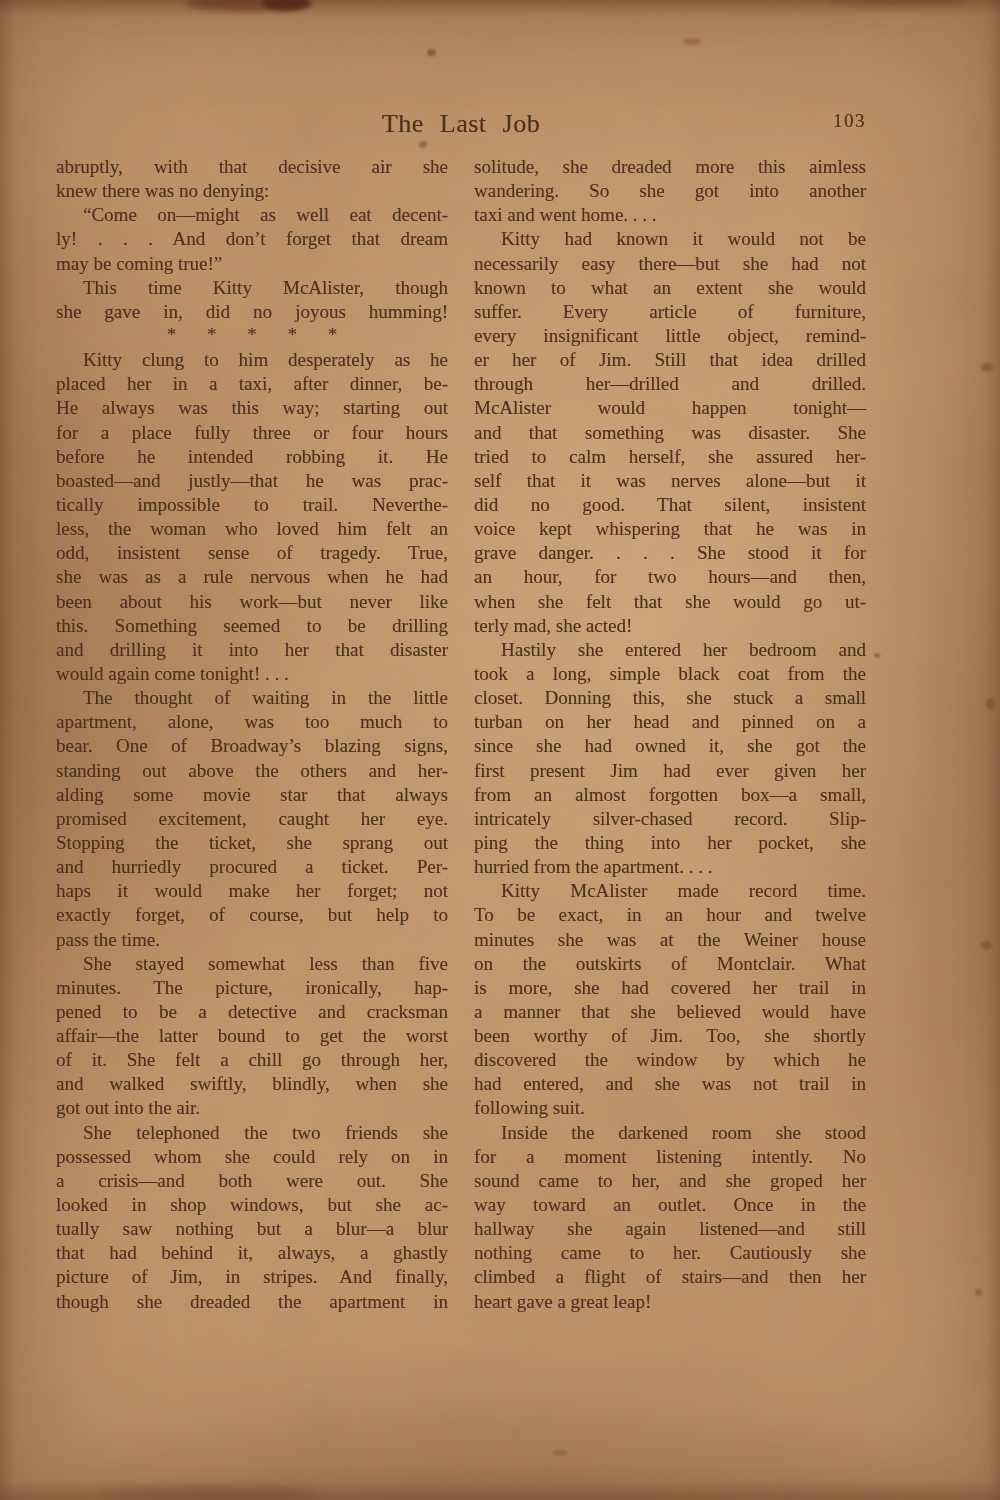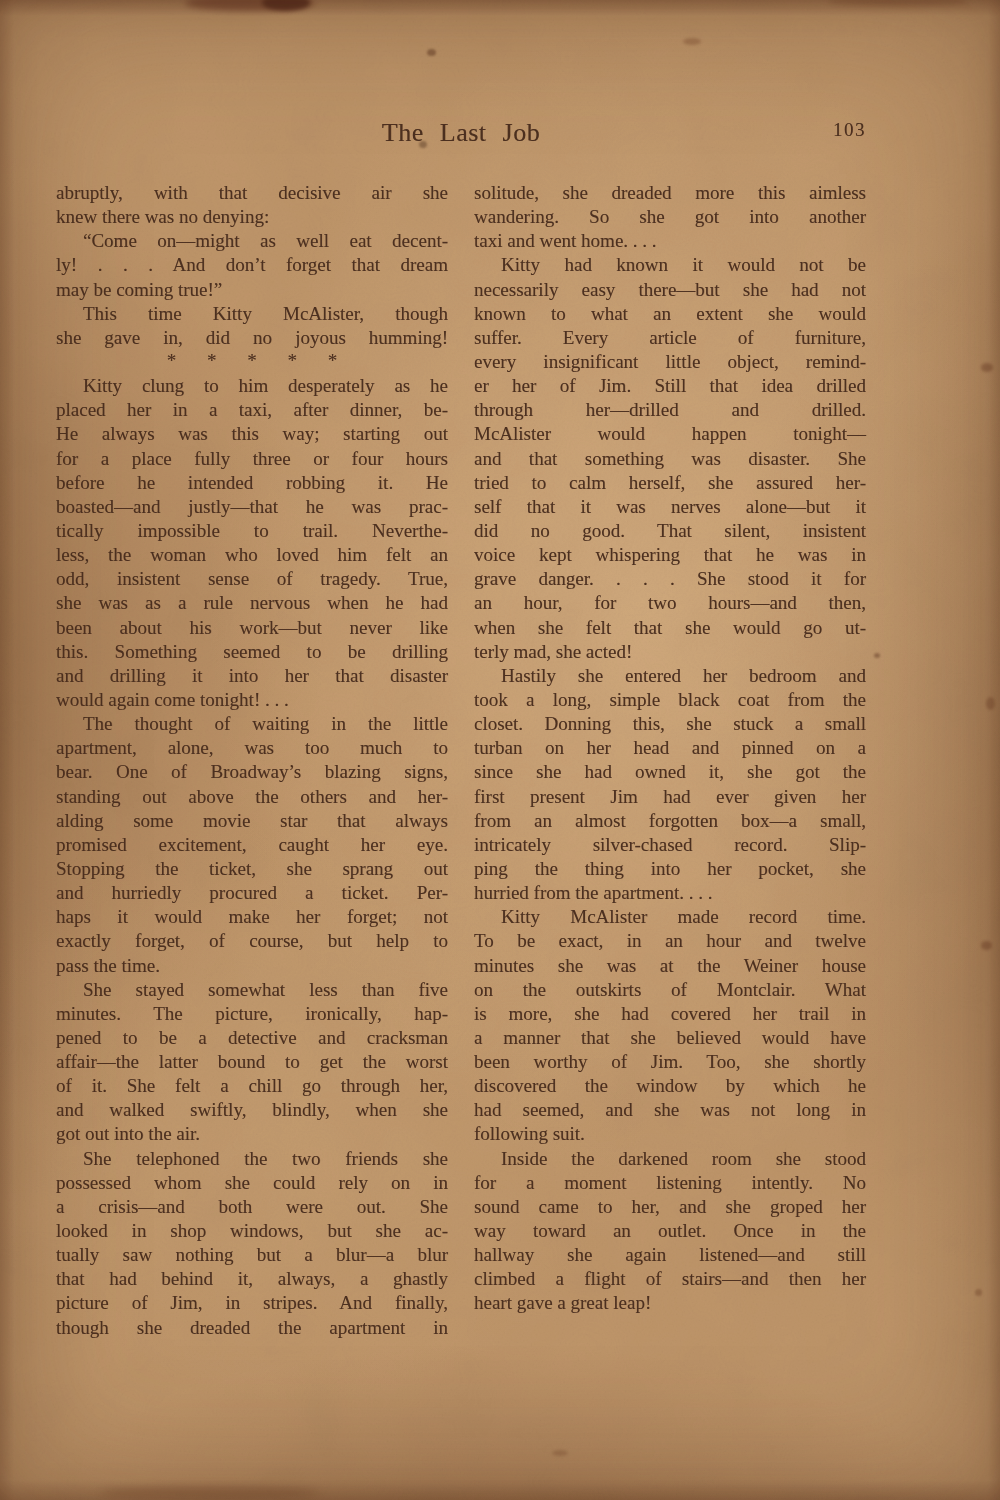--- a/index.html
+++ b/index.html
@@ -41,36 +41,36 @@
   .st5  { left:683px; top:38px;  width:18px;  height:7px;  background:#7c4c30; opacity:.40; filter:blur(1.5px); }
   .st6  { left:419px; top:141px; width:8px;   height:7px;  background:#553722; opacity:.45; filter:blur(1px); }
   .st7  { left:981px; top:363px; width:12px;  height:9px;  background:#6b3d26; opacity:.45; filter:blur(1.5px); }
   .st8  { left:986px; top:697px; width:9px;   height:13px; background:#6b3d26; opacity:.40; filter:blur(1.5px); }
   .st9  { left:981px; top:941px; width:11px;  height:9px;  background:#6b3d26; opacity:.45; filter:blur(1.5px); }
   .st10 { left:874px; top:653px; width:6px;   height:5px;  background:#5a3520; opacity:.45; filter:blur(1px); }
   .st11 { left:975px; top:1289px;width:7px;   height:7px;  background:#6b3d26; opacity:.35; filter:blur(1px); }
   .st12 { left:100px; top:1486px;width:220px; height:14px; background:#6e4028; opacity:.30; filter:blur(4px); }
   .st13 { left:552px; top:1450px;width:16px;  height:6px;  background:#6e4028; opacity:.30; filter:blur(1.5px); }
 
-  .header { position:absolute; top:115px; left:56px; width:810px; height:40px; }
+  .header { position:absolute; top:106px; left:56px; width:810px; height:40px; }
   .title {
     text-align:center; font-size:26px; line-height:36px;
     word-spacing:9px; letter-spacing:0.5px;
     text-shadow: 0.3px 0.3px 0 rgba(70,42,26,0.4);
   }
   .pagenum {
     position:absolute; right:0; top:4px; font-size:19px; letter-spacing:1.5px;
     text-shadow: 0.3px 0.3px 0 rgba(70,42,26,0.4);
   }
 
   .columns {
     position:absolute; top:155px; left:56px; width:810px;
     display:flex; gap:26px;
   }
-  .column { width:392px;margin-top:26px; }
+  .column { width:392px; }
 
   .para { margin:0; }
   .line {
     height:24.15px; line-height:24.15px; font-size:19px;
     text-align:left; white-space:normal;
     text-shadow: 0.3px 0.3px 0 rgba(70,42,26,0.33);
   }
   .line.j { text-align:justify; text-align-last:justify; text-justify:inter-word; }
   .line.ind { text-indent:27px; }
   .sep {
@@ -221,29 +221,30 @@
         </div>
         <div class="para">
           <div class="line j ind">Kitty McAlister made record time.</div>
           <div class="line j">To be exact, in an hour and twelve</div>
           <div class="line j">minutes she was at the Weiner house</div>
           <div class="line j">on the outskirts of Montclair. What</div>
           <div class="line j">is more, she had covered her trail in</div>
           <div class="line j">a manner that she believed would have</div>
           <div class="line j">been worthy of Jim. Too, she shortly</div>
           <div class="line j">discovered the window by which he</div>
-          <div class="line j">had seemed, and she was not long in</div>
+          <div class="line j">had entered, and she was not trail in</div>
           <div class="line">following suit.</div>
         </div>
         <div class="para">
           <div class="line j ind">Inside the darkened room she stood</div>
           <div class="line j">for a moment listening intently. No</div>
           <div class="line j">sound came to her, and she groped her</div>
           <div class="line j">way toward an outlet. Once in the</div>
           <div class="line j">hallway she again listened—and still</div>
+          <div class="line j">nothing came to her. Cautiously she</div>
           <div class="line j">climbed a flight of stairs—and then her</div>
           <div class="line">heart gave a great leap!</div>
         </div>
       </div>
   </div>
 
   <div class="vignette"></div>
 </div>
 
 </body></html>

